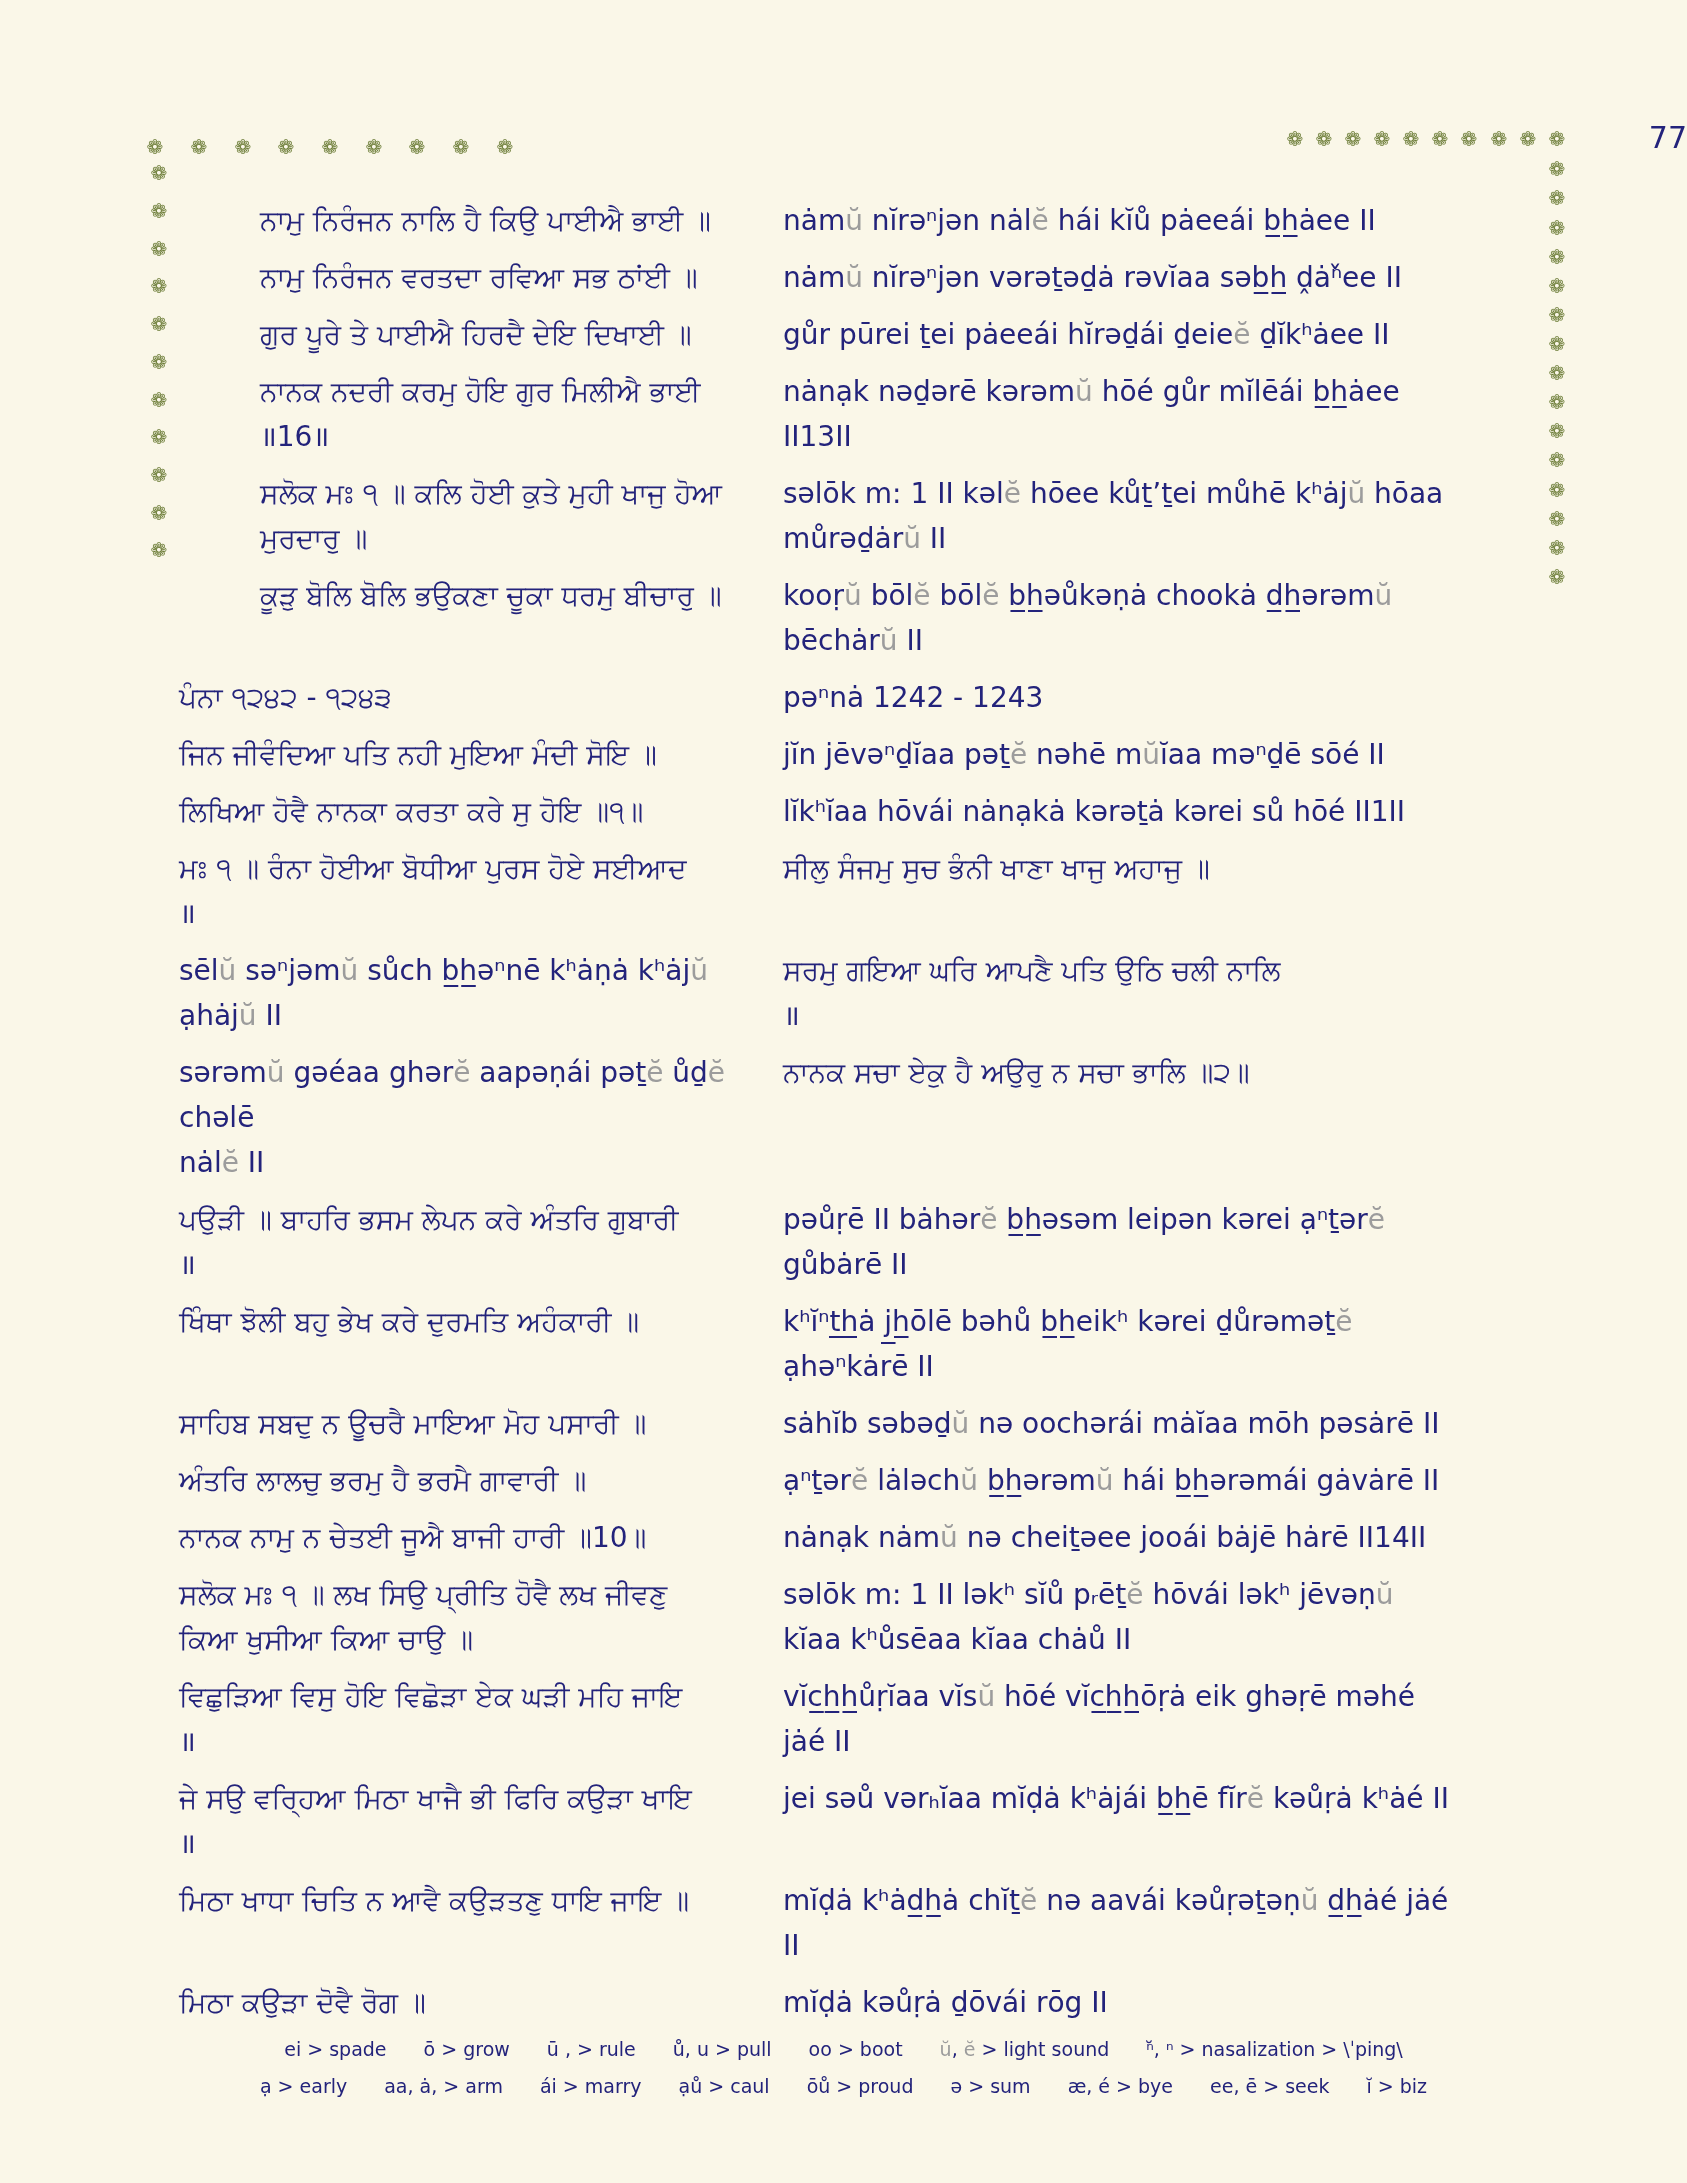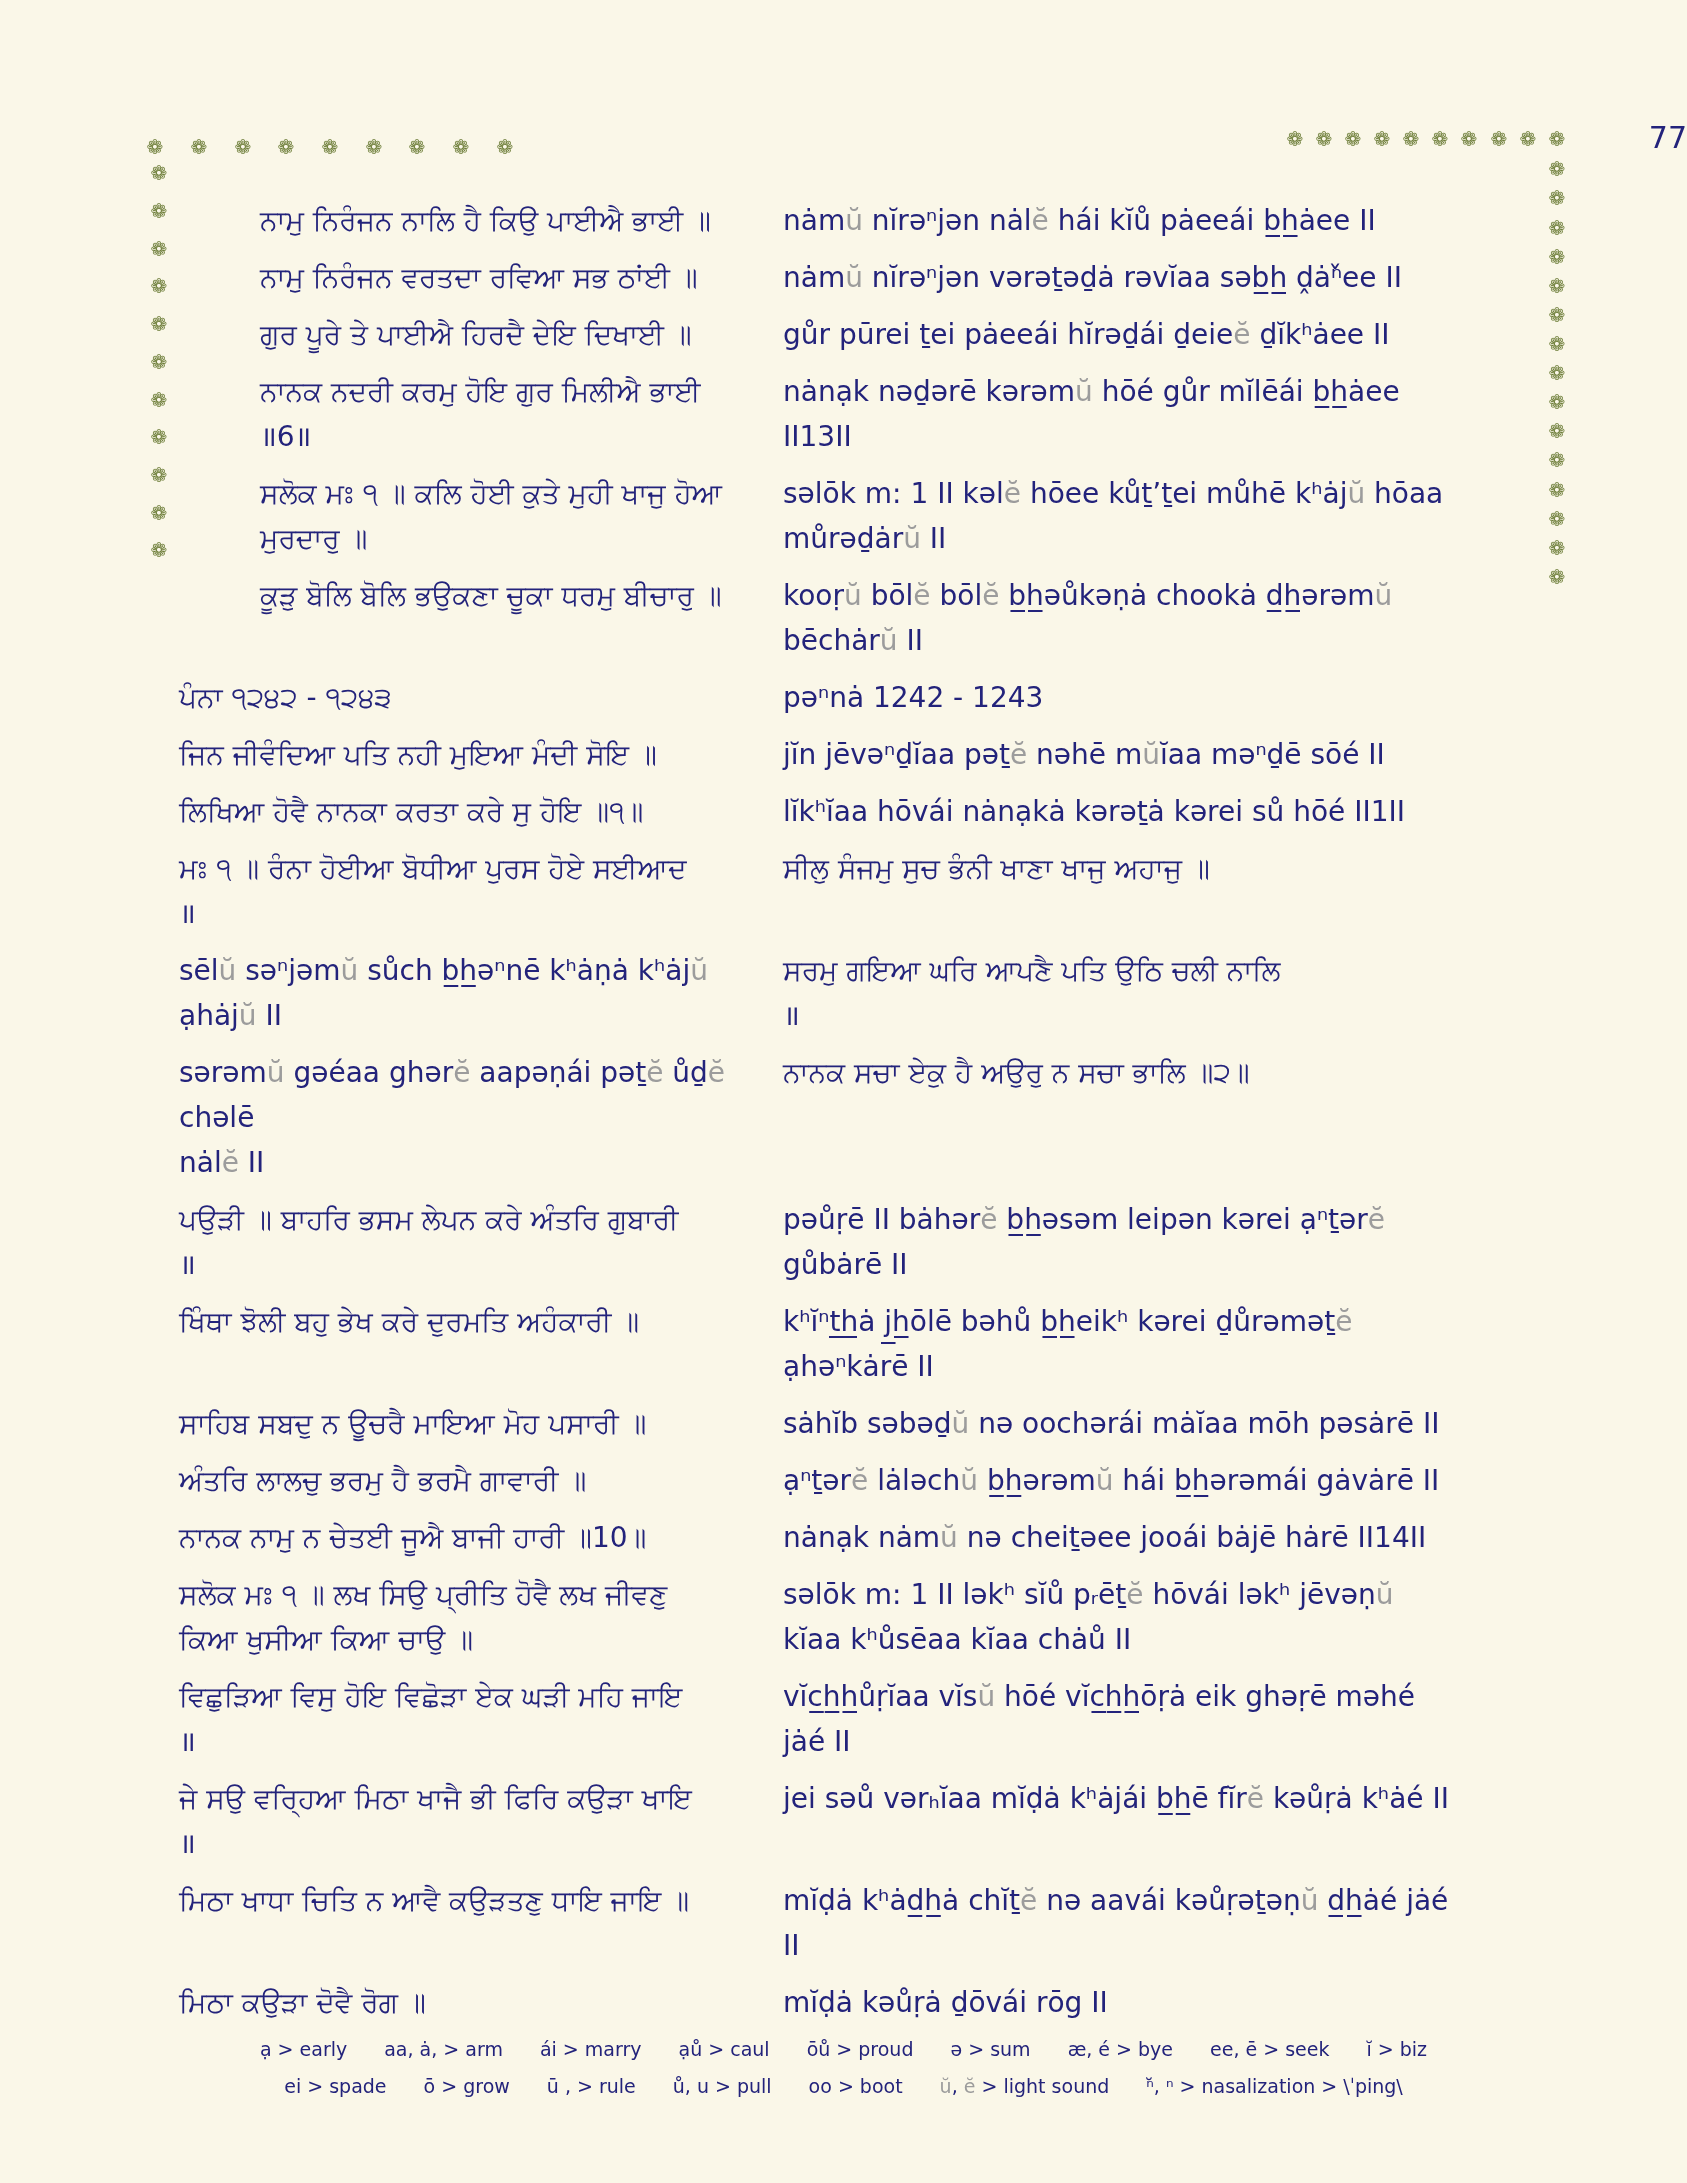--- a/index.html
+++ b/index.html
@@ -75,21 +75,21 @@
 <div id="page">
   <div id="page-number">77</div>
   <div id="verses">
       <div class="gur">ਨਾਮੁ ਨਿਰੰਜਨ ਨਾਲਿ ਹੈ ਕਿਉ ਪਾਈਐ ਭਾਈ ॥</div>
       <div class="rom">nȧm<span class="lt">ŭ</span> nĭrəⁿjən  nȧl<span class="lt">ĕ</span>  hái kĭů  pȧeeái  b̲h̲ȧee II</div>
       <div class="gur">ਨਾਮੁ ਨਿਰੰਜਨ ਵਰਤਦਾ ਰਵਿਆ ਸਭ ਠਾਂਈ ॥</div>
       <div class="rom">nȧm<span class="lt">ŭ</span>  nĭrəⁿjən vərəṯəḏȧ rəvĭaa  səb̲h̲  ḓȧⁿ̌ee II</div>
       <div class="gur">ਗੁਰ ਪੂਰੇ ਤੇ ਪਾਈਐ ਹਿਰਦੈ ਦੇਇ ਦਿਖਾਈ ॥</div>
       <div class="rom">gůr  pūrei  ṯei  pȧeeái hĭrəḏái  ḏeie<span class="lt">ĕ</span>  ḏĭkʰȧee II</div>
       <div class="gur">ਨਾਨਕ ਨਦਰੀ ਕਰਮੁ ਹੋਇ ਗੁਰ ਮਿਲੀਐ ਭਾਈ
-॥6॥</div>
+॥16॥</div>
       <div class="rom">nȧnạk nəḏərē  kərəm<span class="lt">ŭ</span>  hōé gůr  mĭlēái  b̲h̲ȧee
 II13II</div>
       <div class="gur">ਸਲੋਕ ਮਃ ੧ ॥ ਕਲਿ ਹੋਈ ਕੁਤੇ ਮੁਹੀ ਖਾਜੁ ਹੋਆ
 ਮੁਰਦਾਰੁ ॥</div>
       <div class="rom">səlōk m: 1 II kəl<span class="lt">ĕ</span>  hōee  kůṯ’ṯei  můhē kʰȧj<span class="lt">ŭ</span>  hōaa
 můrəḏȧr<span class="lt">ŭ</span> II</div>
       <div class="gur">ਕੂੜੁ ਬੋਲਿ ਬੋਲਿ ਭਉਕਣਾ ਚੂਕਾ ਧਰਮੁ ਬੀਚਾਰੁ ॥</div>
       <div class="rom">kooṛ<span class="lt">ŭ</span>   bōl<span class="lt">ĕ</span>   bōl<span class="lt">ĕ</span>  b̲h̲əůkəṇȧ  chookȧ  d̲h̲ərəm<span class="lt">ŭ</span>
 bēchȧr<span class="lt">ŭ</span> II</div>
       <div class="gur center">ਪੰਨਾ ੧੨੪੨ - ੧੨੪੩</div>
@@ -131,22 +131,22 @@
       <div class="gur">ਜੇ ਸਉ ਵਰ੍ਹਿਆ ਮਿਠਾ ਖਾਜੈ ਭੀ ਫਿਰਿ ਕਉੜਾ ਖਾਇ
 ॥</div>
       <div class="rom">jei səů vərₕĭaa  mĭḍȧ  kʰȧjái b̲h̲ē fĭr<span class="lt">ĕ</span> kəůṛȧ kʰȧé II</div>
       <div class="gur">ਮਿਠਾ ਖਾਧਾ ਚਿਤਿ ਨ ਆਵੈ ਕਉੜਤਣੁ ਧਾਇ ਜਾਇ ॥</div>
       <div class="rom">mĭḍȧ kʰȧd̲h̲ȧ chĭṯ<span class="lt">ĕ</span> nə aavái kəůṛəṯəṇ<span class="lt">ŭ</span> d̲h̲ȧé  jȧé
 II</div>
       <div class="gur">ਮਿਠਾ ਕਉੜਾ ਦੋਵੈ ਰੋਗ ॥</div>
       <div class="rom">mĭḍȧ kəůṛȧ ḏōvái  rōg II</div>
     </div>
   <div id="key">
+    <div class="key-row" id="key-row-2"><span>ei &gt; spade</span><span>ō &gt; grow</span><span>ū , &gt; rule</span><span>ů, u &gt; pull</span><span>oo &gt; boot</span><span><span class="lt">ŭ</span>, <span class="lt">ĕ</span> &gt; light sound</span><span>ⁿ̆, ⁿ &gt; nasalization &gt; \ˈping\</span></div>
     <div class="key-row" id="key-row-1"><span>ạ &gt; early</span><span>aa, ȧ, &gt; arm</span><span>ái &gt; marry</span><span>ạů &gt; caul</span><span>ōů &gt; proud</span><span>ə &gt; sum</span><span>æ, é &gt; bye</span><span>ee, ē &gt; seek</span><span>ĭ &gt; biz</span></div>
-    <div class="key-row" id="key-row-2"><span>ei &gt; spade</span><span>ō &gt; grow</span><span>ū , &gt; rule</span><span>ů, u &gt; pull</span><span>oo &gt; boot</span><span><span class="lt">ŭ</span>, <span class="lt">ĕ</span> &gt; light sound</span><span>ⁿ̆, ⁿ &gt; nasalization &gt; \ˈping\</span></div>
   </div>
 <span class="flower" style="left: 155px; top: 147px;">❁</span>
     <span class="flower" style="left: 199px; top: 147px;">❁</span>
     <span class="flower" style="left: 243px; top: 147px;">❁</span>
     <span class="flower" style="left: 286px; top: 147px;">❁</span>
     <span class="flower" style="left: 330px; top: 147px;">❁</span>
     <span class="flower" style="left: 374px; top: 147px;">❁</span>
     <span class="flower" style="left: 417px; top: 147px;">❁</span>
     <span class="flower" style="left: 461px; top: 147px;">❁</span>
     <span class="flower" style="left: 505px; top: 147px;">❁</span>

